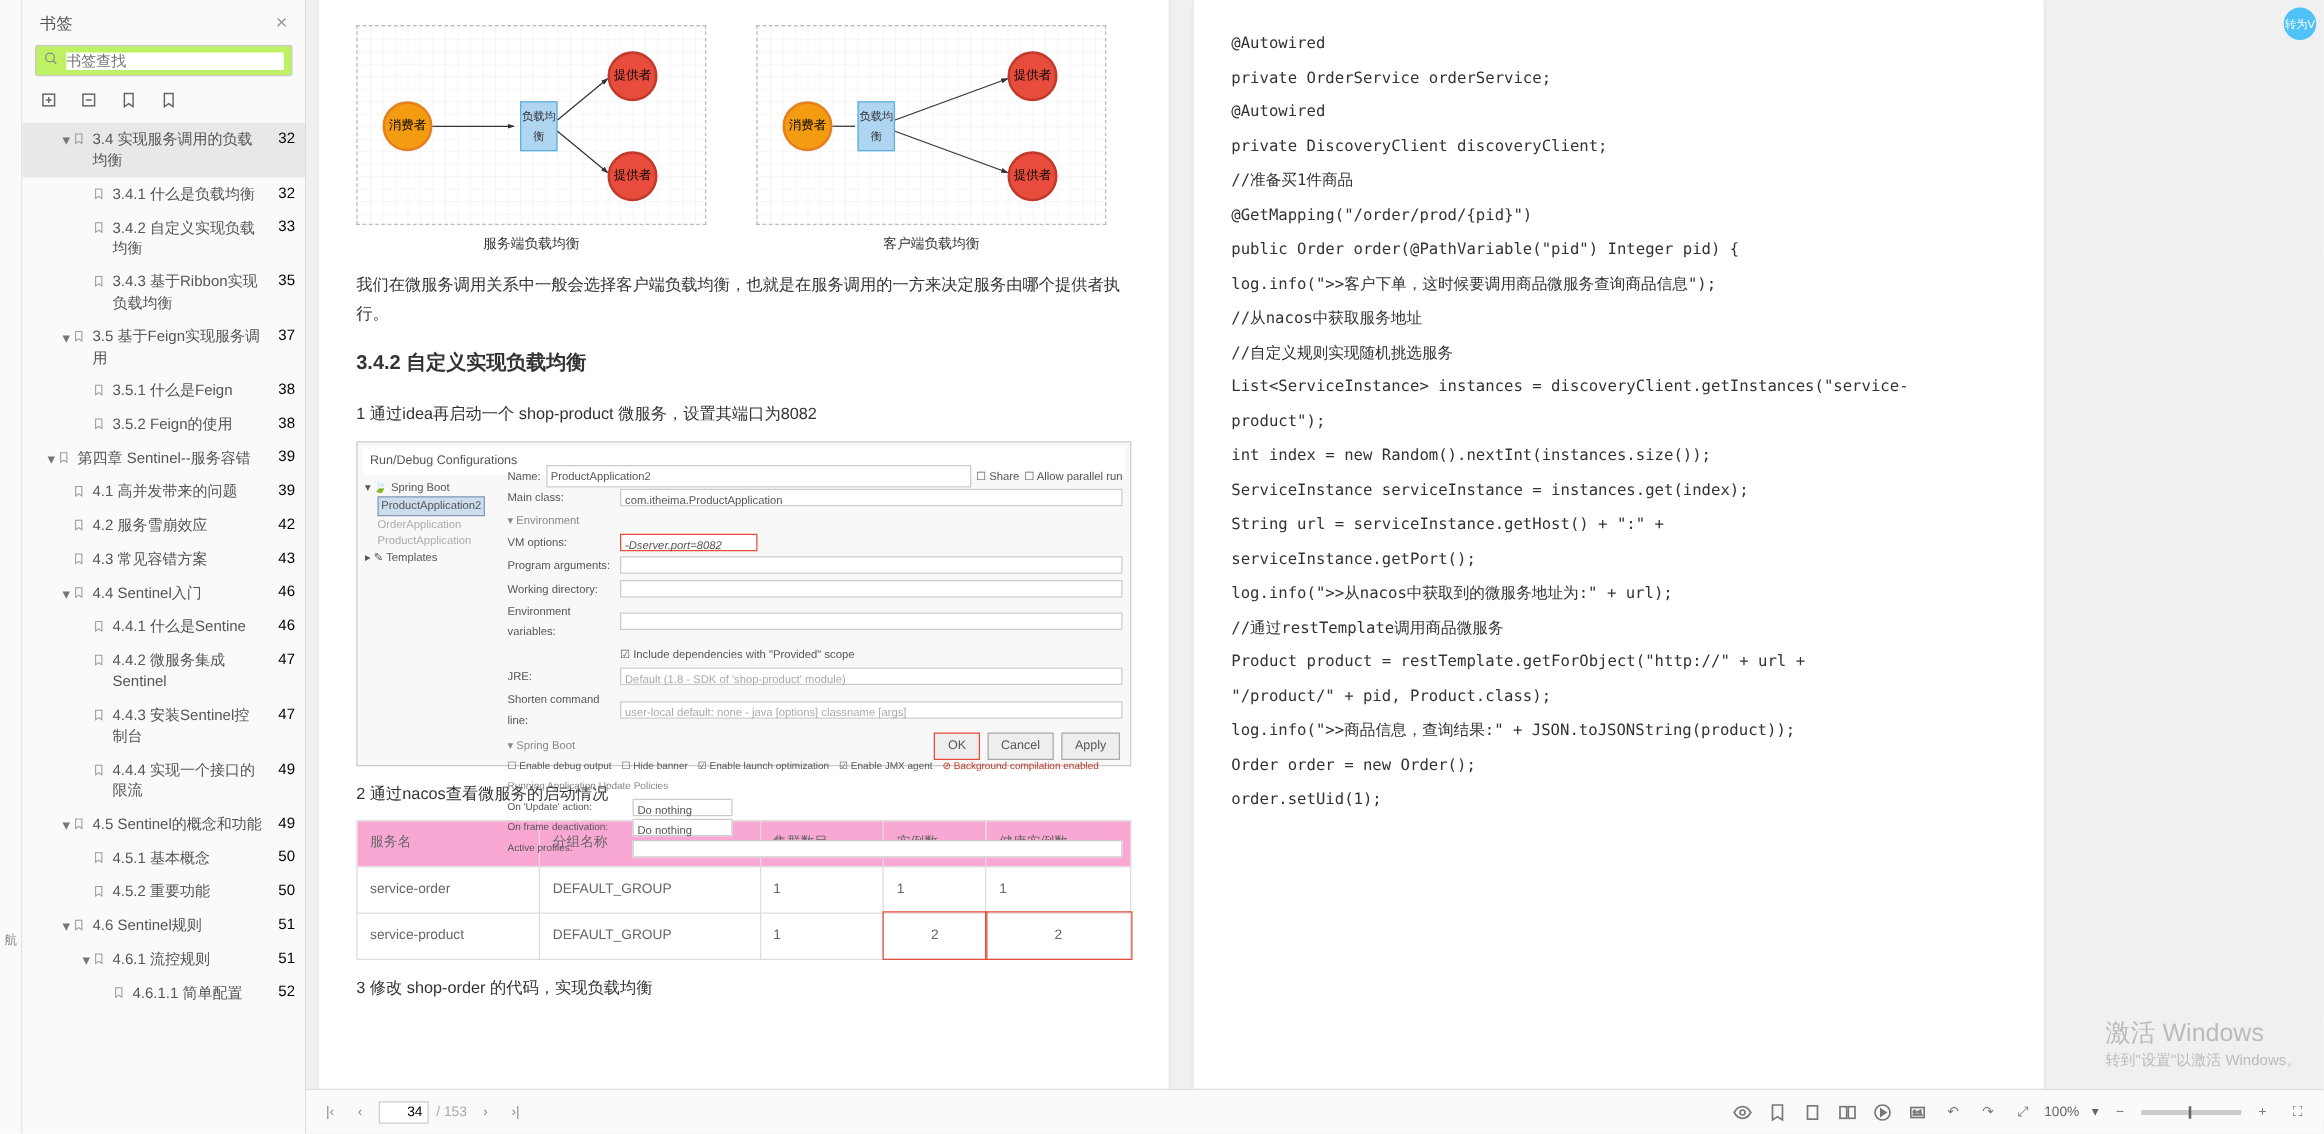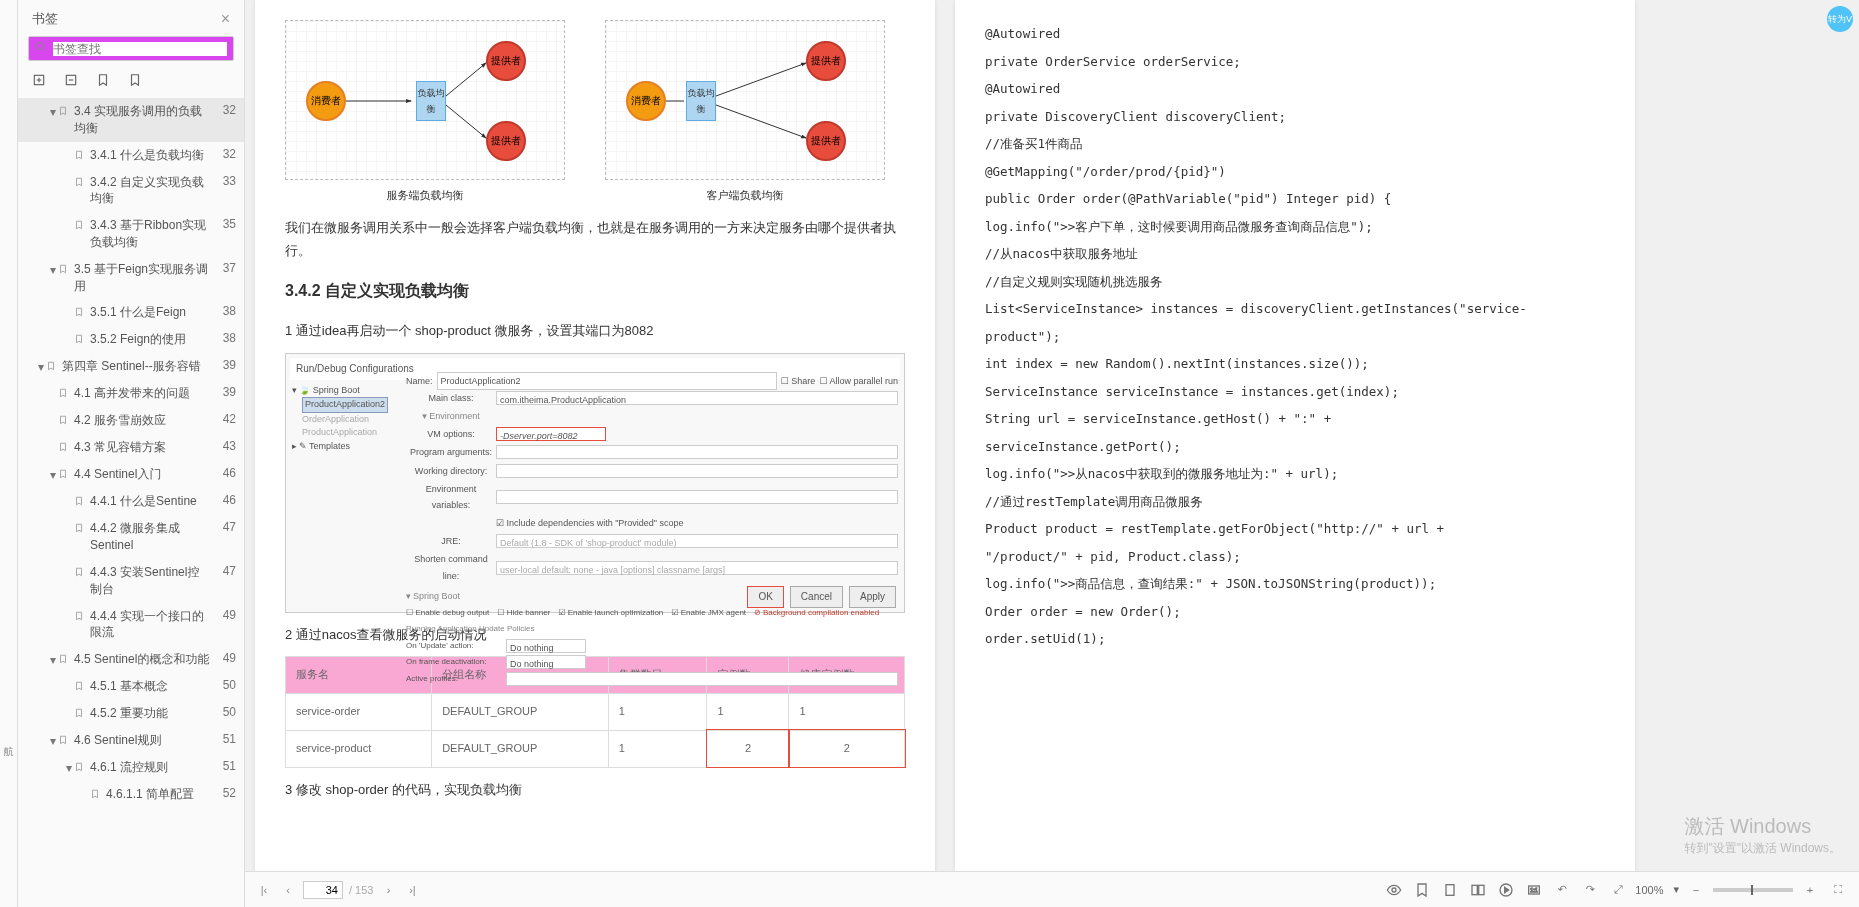--- a/index.html
+++ b/index.html
@@ -3,32 +3,32 @@
 <meta charset="utf-8">
 <style>
 * { box-sizing: border-box; margin: 0; padding: 0; }
 body { font-family: -apple-system, "Segoe UI", "Microsoft YaHei", sans-serif; font-size: 12px; color: #333; overflow: hidden; height: 907px; width: 1859px; position: relative; background: #fff; }
 .app { display: flex; height: 100%; }
 .sidebar { width: 227px; border-right: 1px solid #ddd; display: flex; flex-direction: column; background: #fafafa; }
 .sidebar-header { display: flex; align-items: flex-start; justify-content: space-between; padding: 10px 14px 8px; }
 .sidebar-title { font-size: 13px; color: #555; }
 .close-x { font-size: 16px; color: #999; cursor: pointer; }
 .search-wrap { padding: 0 10px 8px; }
-.search-box { display: flex; align-items: center; border: 1px solid #ccc; background: #d946ef; border-radius: 2px; padding: 4px 6px; }
+.search-box { display: flex; align-items: center; border: 1px solid #ccc; background: #bef264; border-radius: 2px; padding: 4px 6px; }
 .search-box input { border: none; outline: none; flex: 1; font-size: 12px; margin-left: 6px; }
 .search-icon { color: #888; }
 .toolbar-icons { display: flex; gap: 18px; padding: 4px 14px 8px; color: #666; }
 .toolbar-icons span svg { width: 14px; height: 14px; }
 .outline { flex: 1; overflow-y: auto; font-size: 12px; }
 .outline-row { display: flex; align-items: flex-start; padding: 5px 8px 5px 14px; cursor: pointer; position: relative; }
 .outline-row.selected { background: #e8e8e8; }
 .outline-row .caret { width: 10px; color: #777; flex-shrink: 0; display: flex; align-items: center; justify-content: center; margin-top: 2px; }
 .outline-row .bk-icon { color: #999; margin-right: 6px; flex-shrink: 0; margin-top: 2px; }
 .outline-row .label { flex: 1; color: #555; line-height: 1.4; }
-.outline-row .page { color: #737373; margin-left: 6px; min-width: 20px; text-align: right; flex-shrink: 0; }
+.outline-row .page { color: #000000; margin-left: 6px; min-width: 20px; text-align: right; flex-shrink: 0; }
 .outline-row.l1 { padding-left: 18px; }
 .outline-row.l2 { padding-left: 30px; }
 .outline-row.l3 { padding-left: 46px; }
 .outline-row.l4 { padding-left: 62px; }
 .content { flex: 1; display: flex; flex-direction: column; background: #f0f0f0; position: relative; }
 .pages { flex: 1; display: flex; overflow: auto; padding: 0; gap: 0; }
 .page-col { background: #fff; margin: 0 10px; padding: 20px 30px; box-shadow: 0 0 4px rgba(0,0,0,0.1); font-size: 13px; line-height: 1.8; color: #333; }
 .page-col.left { width: 680px; }
 .page-col.right { width: 680px; font-family: "Consolas", monospace; font-size: 12.5px; line-height: 2.2; }
 .page-col.right div { white-space: pre; }
@@ -40,21 +40,21 @@
 .rect-lb { position: absolute; width: 30px; height: 40px; background: #aed6f1; border: 1px solid #5dade2; display: flex; align-items: center; justify-content: center; font-size: 9px; text-align: center; }
 .diagram-caption { text-align: center; font-size: 11px; margin-top: 6px; }
 .para { margin: 10px 0; font-size: 13px; }
 .h3 { font-size: 16px; font-weight: bold; margin: 14px 0; }
 .config-img { border: 1px solid #ccc; background: #f8f8f8; height: 260px; margin: 10px 0; position: relative; font-size: 10px; color: #555; padding: 4px; }
 .config-img .title-bar { background: #fff; padding: 2px 6px; font-size: 10px; }
 .config-img .tree { position: absolute; left: 6px; top: 30px; font-size: 9px; line-height: 1.5; }
 .config-img .tree .sel { background: #cde; border: 1px solid #89b; padding: 0 2px; }
 .config-img .form { position: absolute; left: 120px; top: 20px; right: 6px; font-size: 9px; }
 .config-img .form-row { display: flex; margin-bottom: 2px; align-items: center; }
-.config-img .form-row .lbl { width: 90px; color: #555; text-align: center; }
+.config-img .form-row .lbl { width: 90px; color: #555; }
 .config-img .form-row .val { flex: 1; border: 1px solid #ccc; background: #fff; padding: 0 3px; height: 14px; font-size: 9px; }
 .config-img .form-row .val.hl { border: 1.5px solid #e74c3c; font-style: italic; }
 .config-img .btns { position: absolute; bottom: 4px; right: 8px; display: flex; gap: 6px; }
 .config-img .btns .btn { border: 1px solid #aaa; background: #eee; padding: 1px 10px; font-size: 10px; }
 .config-img .btns .btn.ok { border: 1.5px solid #e74c3c; }
 .nacos-table { width: 100%; border-collapse: collapse; margin: 8px 0; font-size: 11px; }
 .nacos-table th, .nacos-table td { border: 1px solid #ddd; padding: 8px 10px; text-align: left; color: #666; }
 .nacos-table th { background: #f9a8d4; font-weight: normal; }
 .nacos-table .hl-cell { outline: 1.5px solid #e74c3c; text-align: center; }
 .hscroll { height: 14px; background: #eee; }

